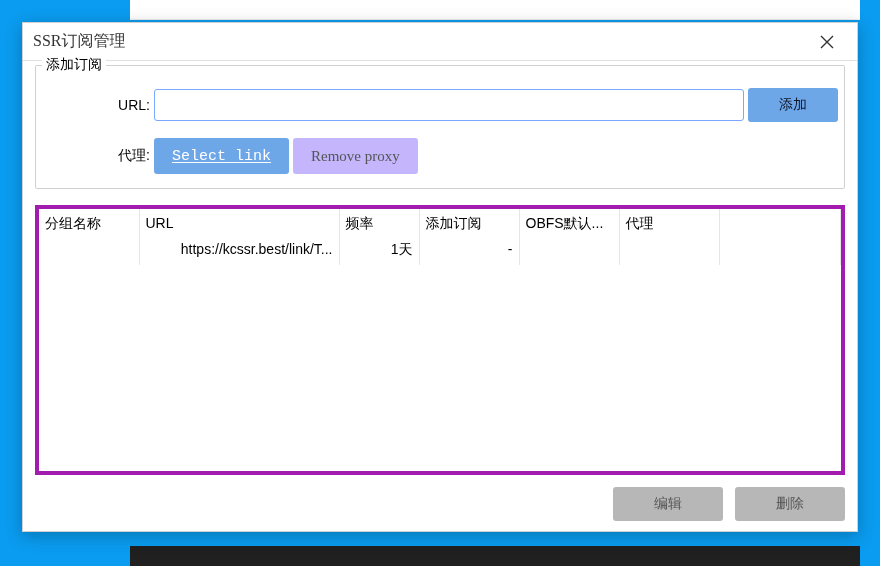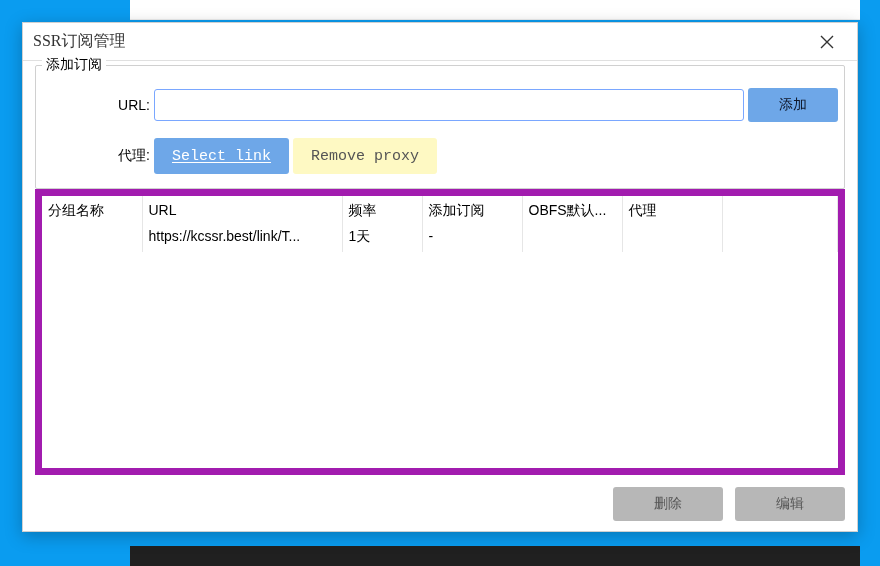--- a/index.html
+++ b/index.html
@@ -162,35 +162,36 @@
   .btn-select-proxy {
     background: #6ea7e8;
     color: #fff;
     font-family: "Courier New", monospace;
     font-size: 15px;
     text-decoration: underline;
     text-underline-offset: 2px;
     height: 36px;
   }
   .btn-remove-proxy {
-    background: #fef9c3;
+    background: #c4b5fd;
     color: #555;
-    font-family: Liberation Mono, monospace;
+    font-family: Liberation Serif, serif;
     font-size: 15px;
     height: 36px;
   }
   .btn-grey {
     background: #b7b7b7;
     color: #555;
     width: 110px;
     height: 34px;
   }
 
   .grid-wrap {
-    border: 7px solid #a21caf;
+    margin-top: 16px;
+    border: 4px solid #a21caf;
     flex: 1;
     min-height: 220px;
     overflow: hidden;
   }
   table.grid {
     width: 100%;
     border-collapse: collapse;
     table-layout: fixed;
   }
   table.grid th, table.grid td {
@@ -200,21 +201,21 @@
     font-size: 14px;
     padding: 6px 6px;
     vertical-align: top;
     white-space: nowrap;
     overflow: hidden;
     text-overflow: ellipsis;
   }
   table.grid th {
     height: 24px;
   }
-  table.grid tr.datarow td { padding-top: 2px; }
+  table.grid tr.datarow td { padding-top: 2px; text-align: right; }
 
   .col-group { width: 100px; }
   .col-url   { width: 200px; }
   .col-freq  { width: 80px; }
   .col-upd   { width: 100px; }
   .col-obfs  { width: 100px; }
   .col-proxy { width: 100px; }
   .col-extra { width: auto; }
 
   .footer {
@@ -288,18 +289,18 @@
           <td>-</td>
           <td></td>
           <td></td>
           <td></td>
         </tr>
       </tbody>
         </table>
     </div>
 
     <div class="footer">
+      <button class="btn btn-grey">编辑</button>
       <button class="btn btn-grey">删除</button>
-      <button class="btn btn-grey">编辑</button>
     </div>
 
   </div>
 </div>
 
 </body></html>

